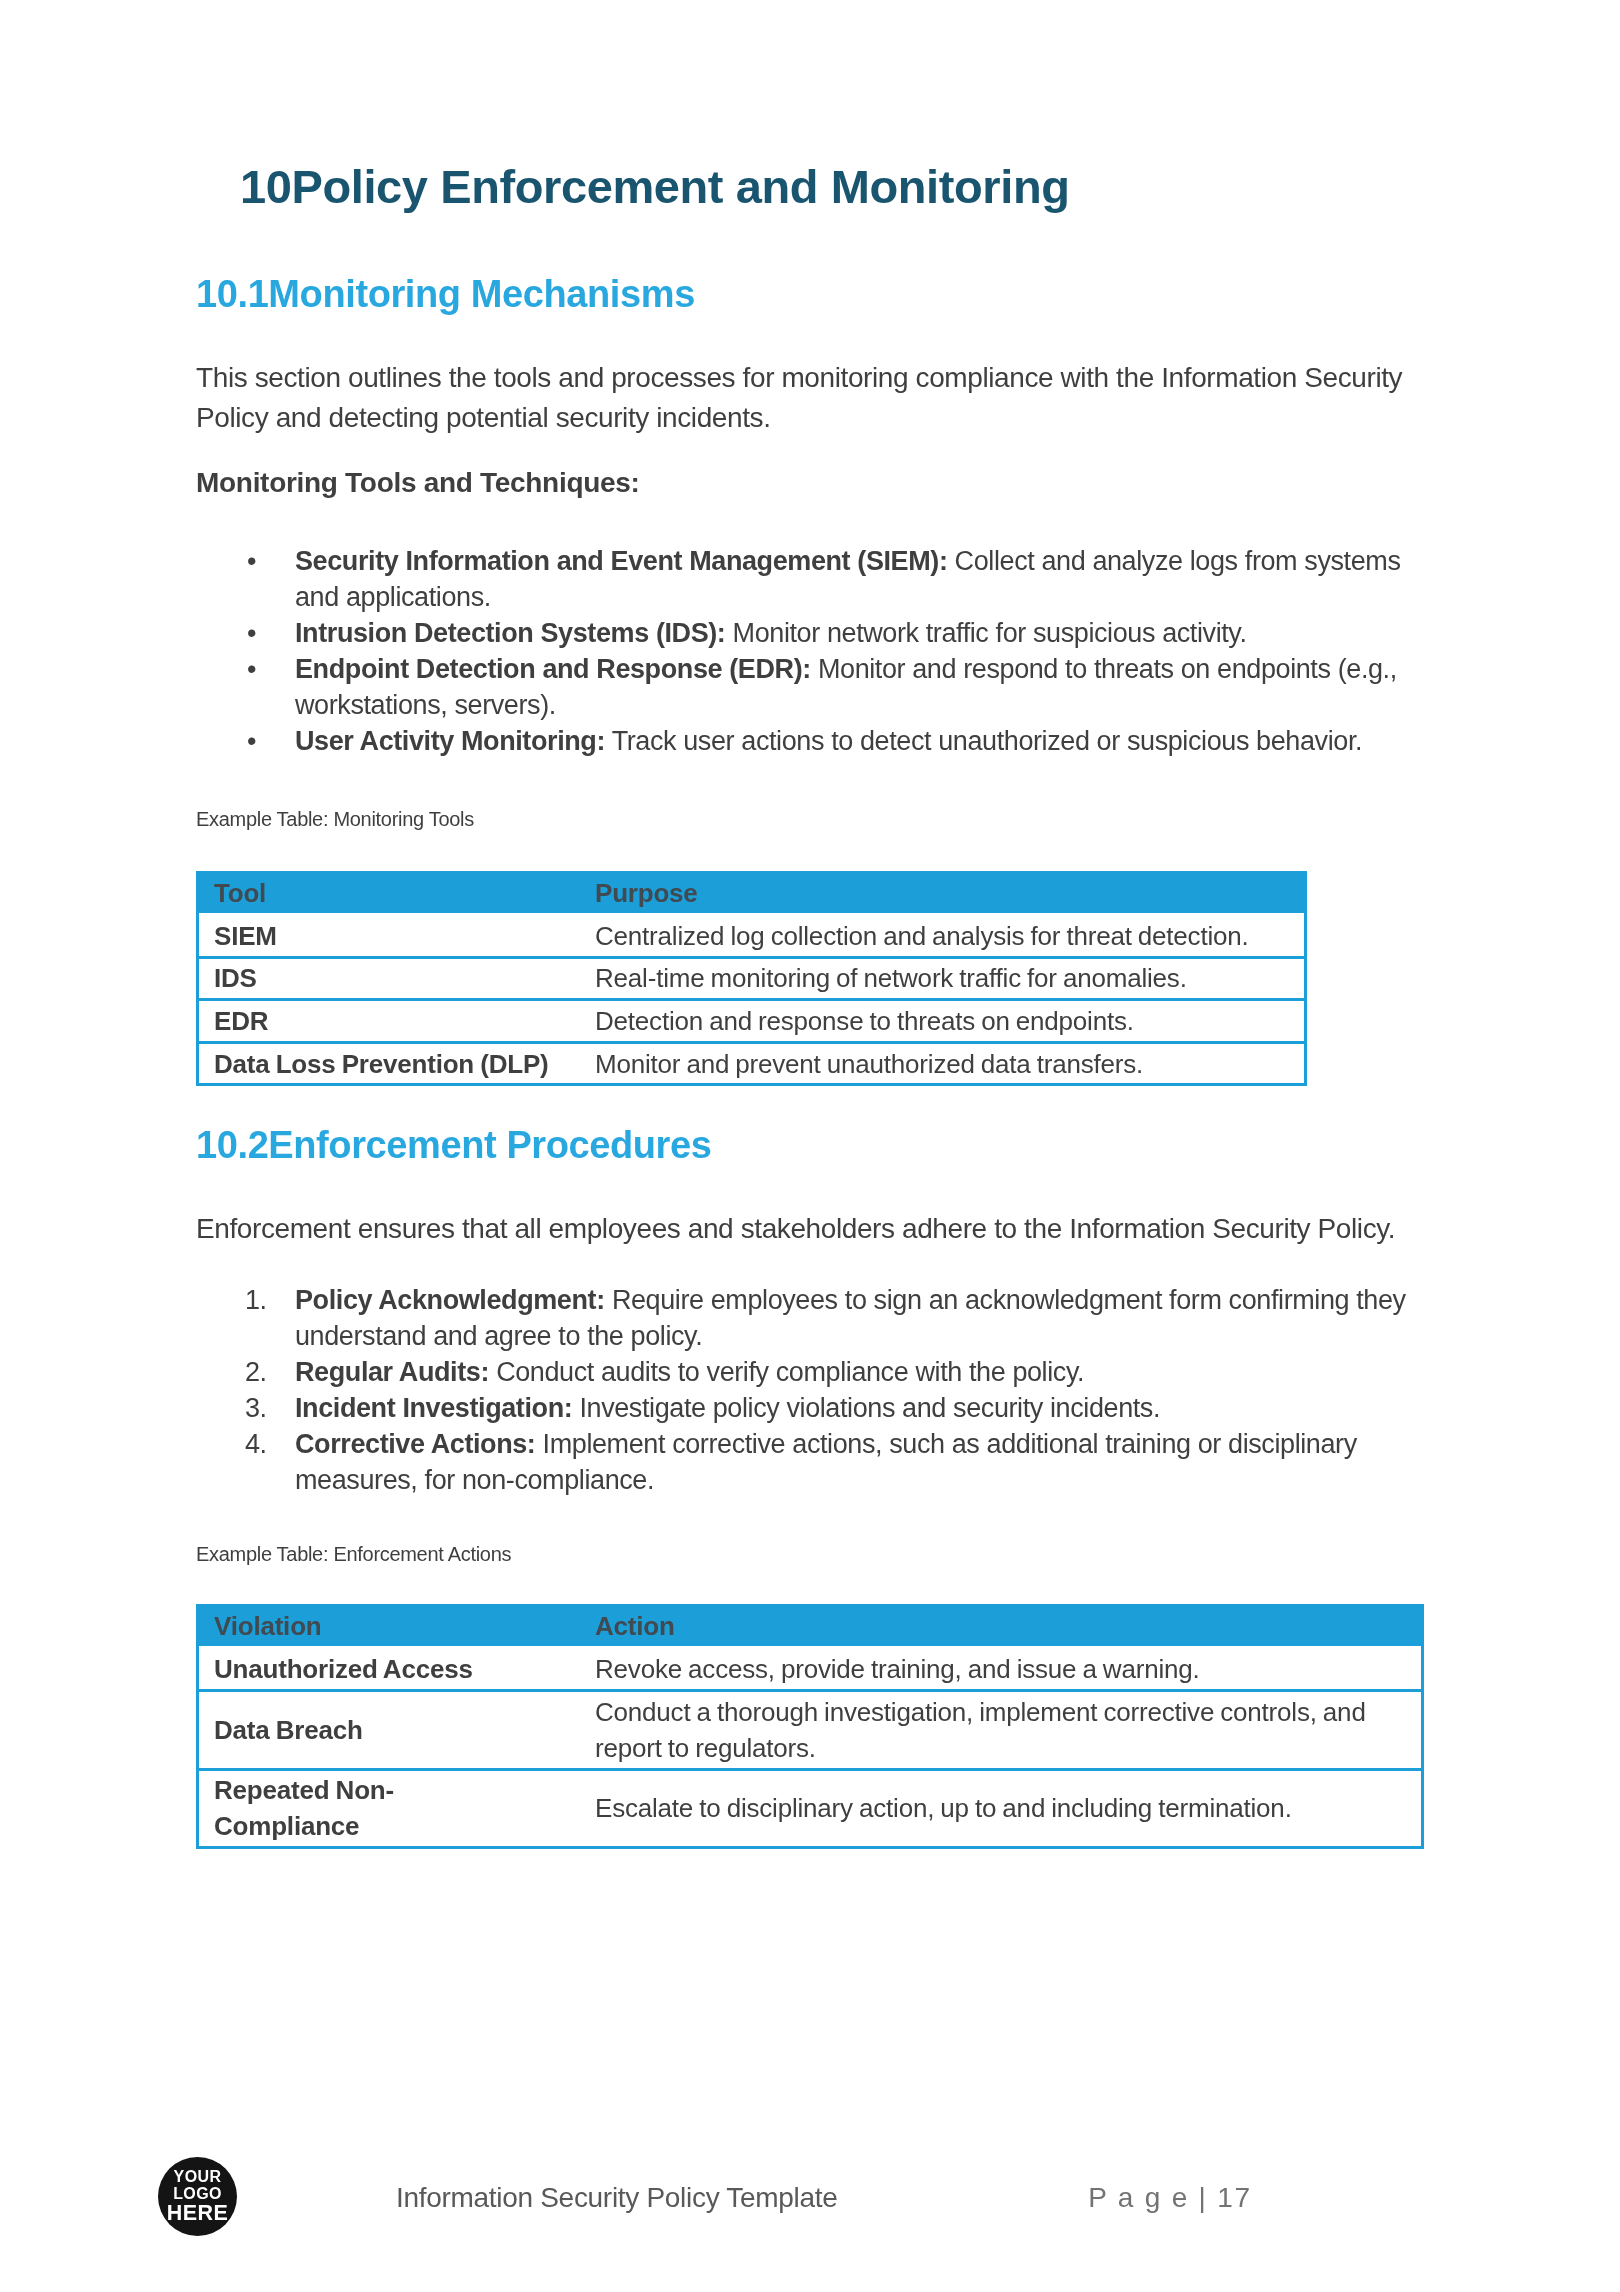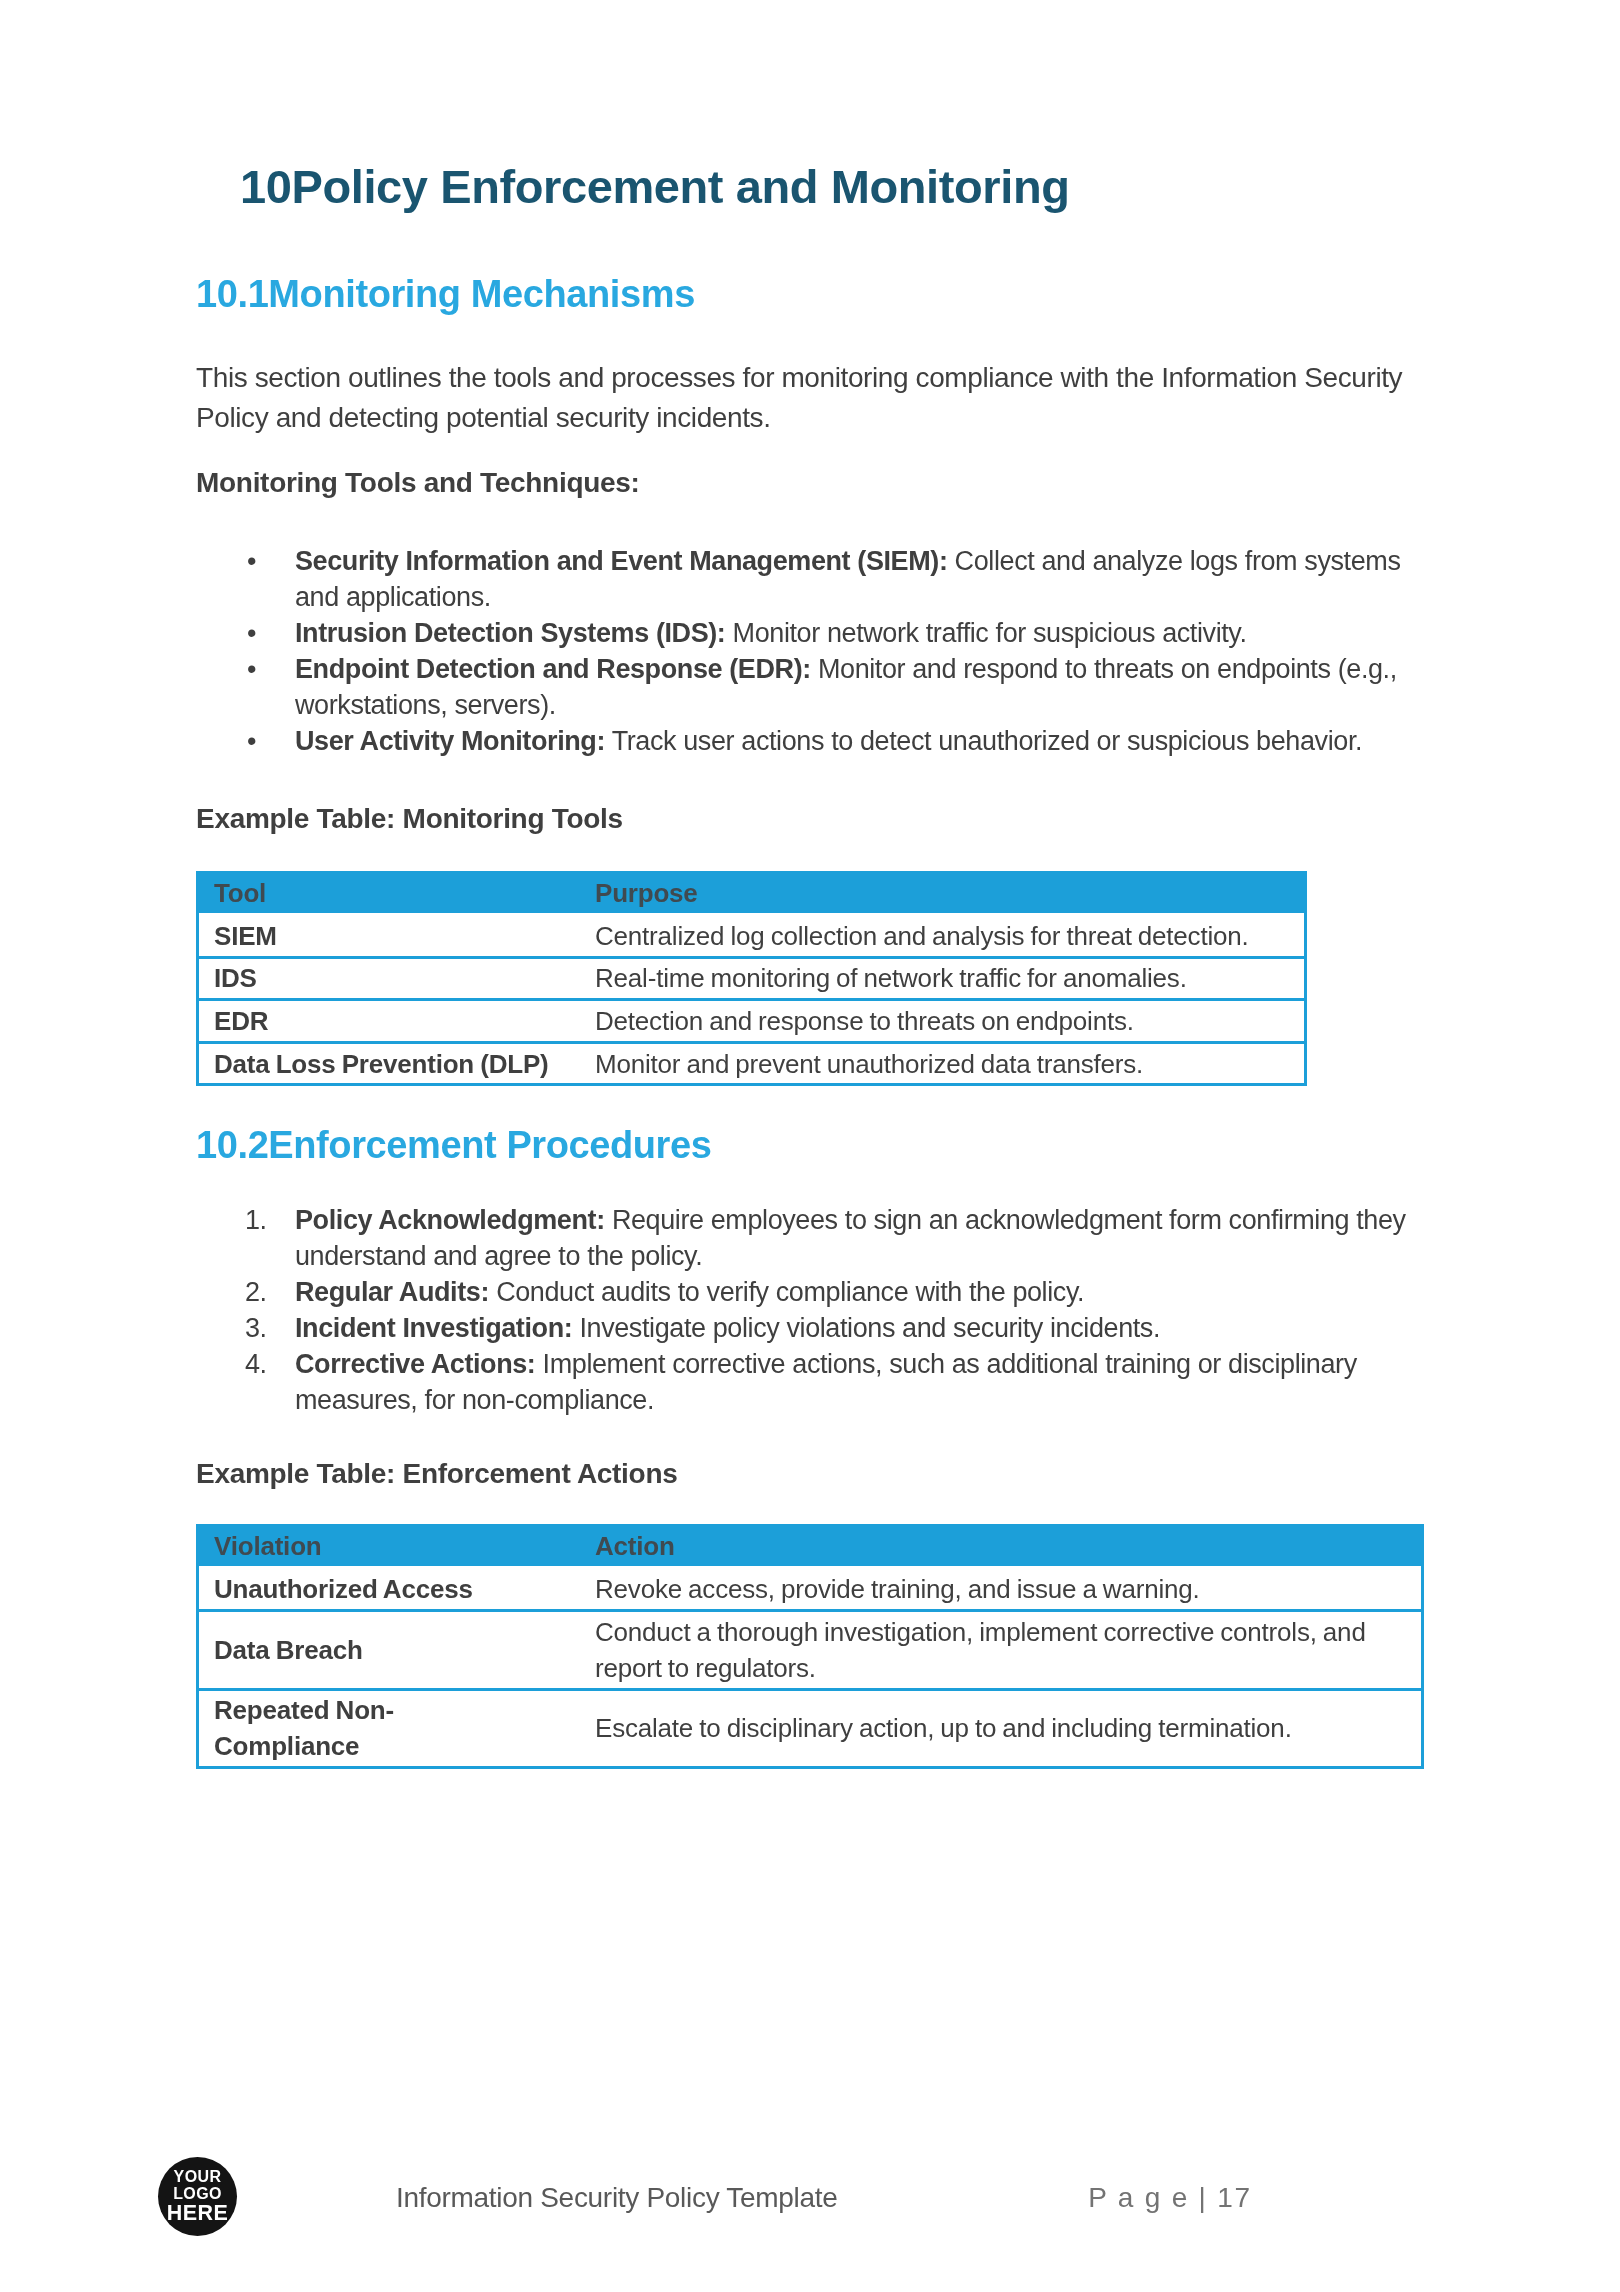--- a/index.html
+++ b/index.html
@@ -44,22 +44,22 @@
   }
   p.body.tight{margin:40px 0 0 0;}
   p.label{
     margin:25px 0 0 0;
     font-size:28px;line-height:40px;
     font-weight:700;letter-spacing:-0.3px;
   }
   p.label.joined{margin:0;}
   p.caption{
     margin:40px 0 0 0;
-    font-size:28px;line-height:40px;
-    font-weight:700;letter-spacing:-0.3px;
+    font-size:20px;line-height:40px;
+    font-weight:400;letter-spacing:-0.3px;
   }
   p.caption.c2{margin-top:36px;}
   ul.blist,ol.nlist{
     list-style:none;
     margin:40px 0 0 0;padding:0;
   }
   ol.nlist{margin-top:33px;}
   ul.blist li,ol.nlist li{
     position:relative;
     padding-left:99px;
@@ -170,20 +170,21 @@
       </tr>
       <tr>
         <td class="c1">Data Loss Prevention (DLP)</td>
         <td>Monitor and prevent unauthorized data transfers.</td>
       </tr>
     </tbody>
   </table>
 
   <h2 class="h2-2">10.2Enforcement Procedures</h2>
 
+  <p class="body tight" style="margin-bottom:0">Enforcement ensures that all employees and stakeholders adhere to the Information Security Policy.</p>
 
   <ol class="nlist">
     <li><span class="num">1.</span><span class="term">Policy Acknowledgment:</span> <span>Require employees to sign an acknowledgment form confirming they understand and agree to the policy.</span></li>
     <li><span class="num">2.</span><span class="term">Regular Audits:</span> <span>Conduct audits to verify compliance with the policy.</span></li>
     <li><span class="num">3.</span><span class="term">Incident Investigation:</span> <span>Investigate policy violations and security incidents.</span></li>
     <li><span class="num">4.</span><span class="term">Corrective Actions:</span> <span>Implement corrective actions, such as additional training or disciplinary measures, for non-compliance.</span></li>
   </ol>
 
   <p class="caption c2">Example Table: Enforcement Actions</p>
 

